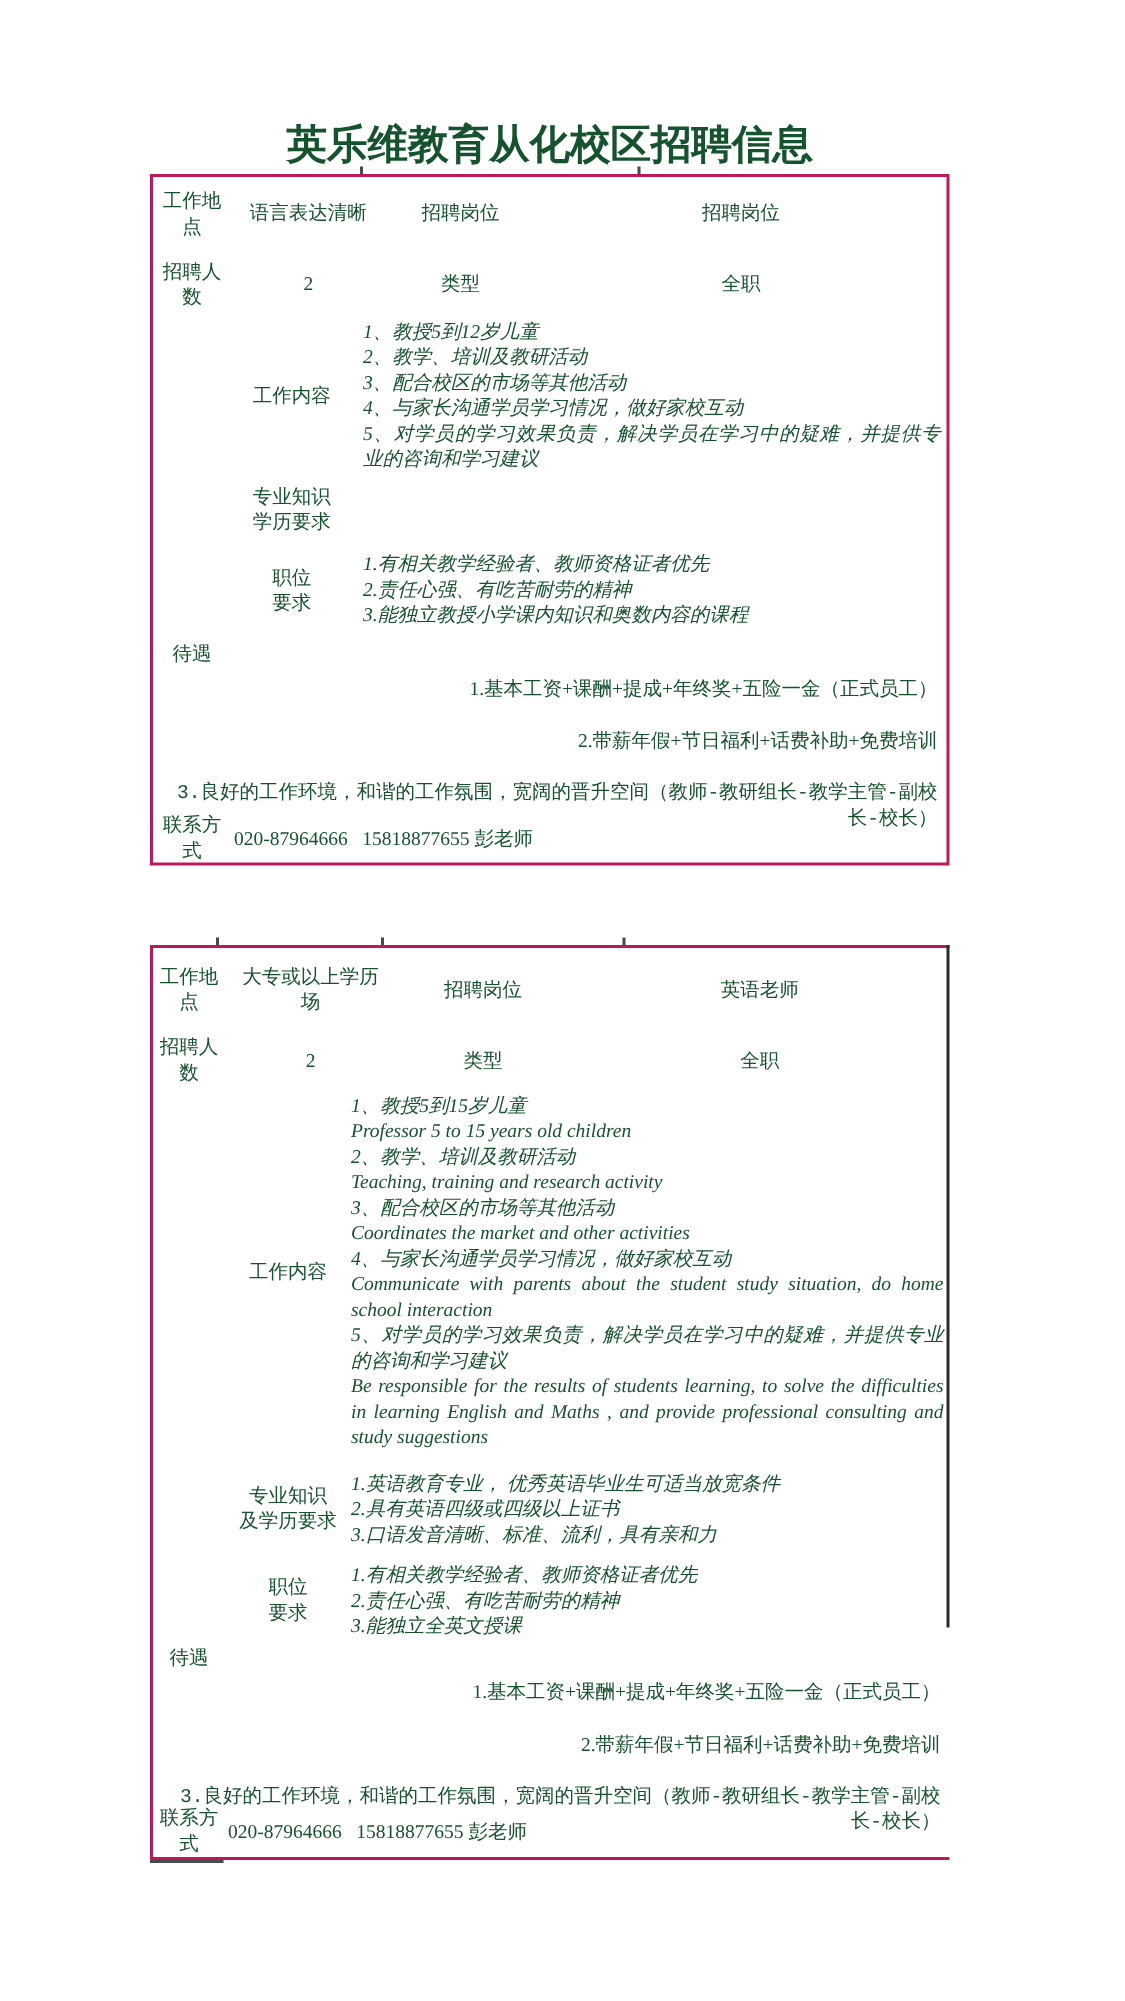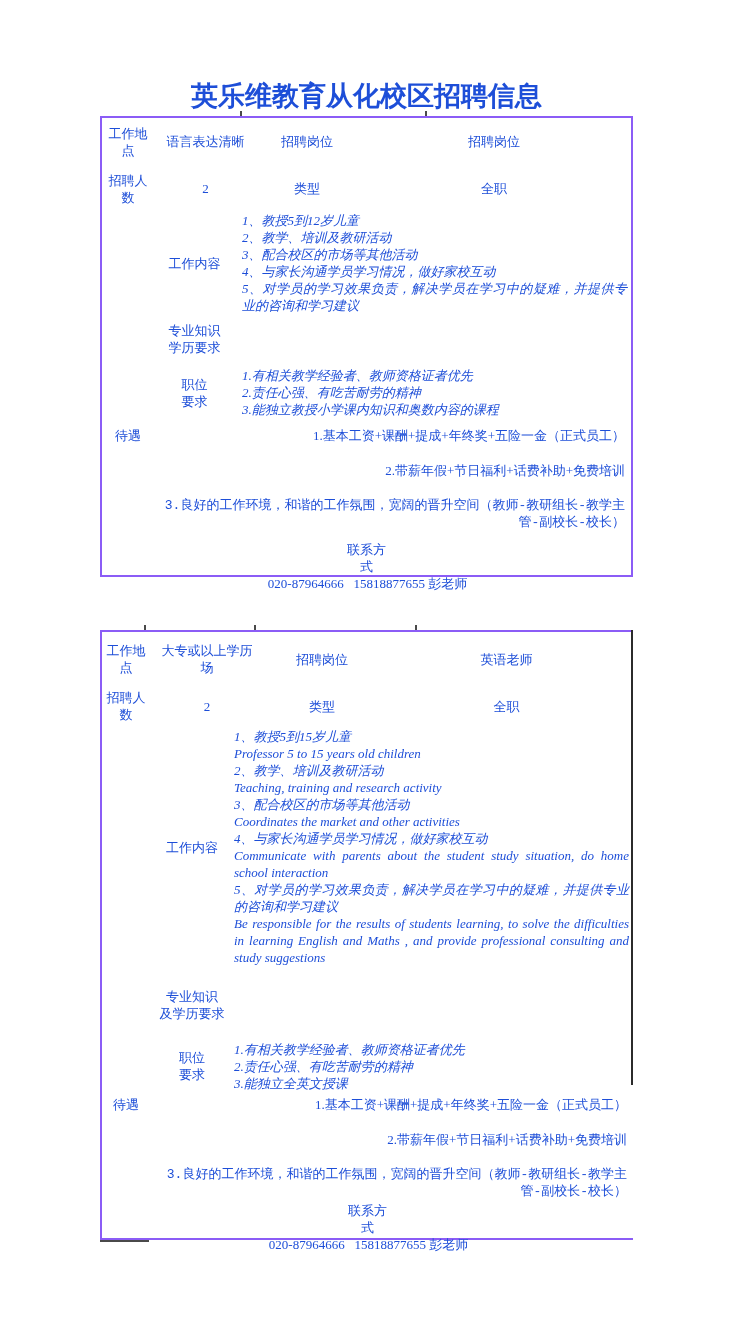--- a/index.html
+++ b/index.html
@@ -1,35 +1,35 @@
 <!DOCTYPE html>
 <html><head>
 <meta charset="utf-8">
 <style>
   * { margin:0; padding:0; box-sizing:border-box; }
   html,body { background:#ffffff; }
   .page {
     position:relative;
     width:750px; height:1334px;
     background:#ffffff;
-    color:#1d4ed8;
+    color:#14532d;
     font-family:"Liberation Serif", serif;
     font-size:13px; line-height:17px;
     overflow:hidden;
   }
   .title {
     position:absolute; top:82px; left:100px; width:533px;
     text-align:center;
     font-family:"Liberation Sans", sans-serif;
     font-weight:bold; font-size:27px; line-height:28px;
     white-space:nowrap;
   }
   .jtable {
     position:absolute; left:100px; width:533px;
-    border:2px solid #8b5cf6;
+    border:2px solid #be185d;
     background:#ffffff;
   }
   .t1 { top:116px; height:461px; }
   .t2 { top:630px; height:610px; border-right:none; }
   .t2 .right-border {
     position:absolute; top:-2px; right:0; width:2px; height:455px;
     background:#2b2b2b;
   }
   .tick { position:absolute; top:-7px; width:2px; height:5px; background:#4a4a4a; }
   .nub  { position:absolute; bottom:-4px; left:-2px; width:49px; height:2px; background:#4a4a4a; }
@@ -54,26 +54,26 @@
 
   
   .sec { align-items:center; }
   .slabel { flex:none; text-align:center; white-space:pre-line; }
   .t1 .slabel { width:140px; padding-left:45px; }
   .t2 .slabel { width:132px; padding-left:48px; }
   .scontent { flex:1; white-space:pre-line; text-align:justify;
               padding-right:4px; align-self:center;font-style:italic; }
 
   
-  .sal { align-items:flex-start; }
+  .sal { align-items:flex-start;flex-direction:column; }
   .sal .cell { height:100%; align-items:flex-start; padding-top:6px; }
   .salcontent { flex:1; padding:6px 6px 0 2px;text-align:right; }
   .sal-item { padding-left:13px; text-indent:-13px; margin-bottom:18px; }
   .sal-item:last-child { margin-bottom:0;font-family:Liberation Mono, monospace; }
-  .con { align-items:center;flex-direction:column; }
+  .con { align-items:center; }
   .concontent { flex:1; padding-left:2px; white-space:pre; }
 </style>
 </head>
 <body>
 
 <div class="page">
 
   <h1 class="title">英乐维教育从化校区招聘信息</h1>
 
   <section class="jtable t1">
@@ -168,20 +168,23 @@
 Coordinates the market and other activities
 4、与家长沟通学员学习情况，做好家校互动
 Communicate with parents about the student study situation, do home school interaction
 5、对学员的学习效果负责，解决学员在学习中的疑难，并提供专业的咨询和学习建议
 Be responsible for the results of students learning, to solve the difficulties in learning English and Maths , and provide professional consulting and study suggestions</div>
     </div>
 
     <div class="row sec r4">
       <div class="slabel">专业知识
 及学历要求</div>
+      <div class="scontent">1.英语教育专业， 优秀英语毕业生可适当放宽条件
+2.具有英语四级或四级以上证书
+3.口语发音清晰、标准、流利，具有亲和力</div>
     </div>
 
     <div class="row sec r5">
       <div class="slabel">职位
 要求</div>
       <div class="scontent">1.有相关教学经验者、教师资格证者优先
 2.责任心强、有吃苦耐劳的精神
 3.能独立全英文授课</div>
     </div>
 

